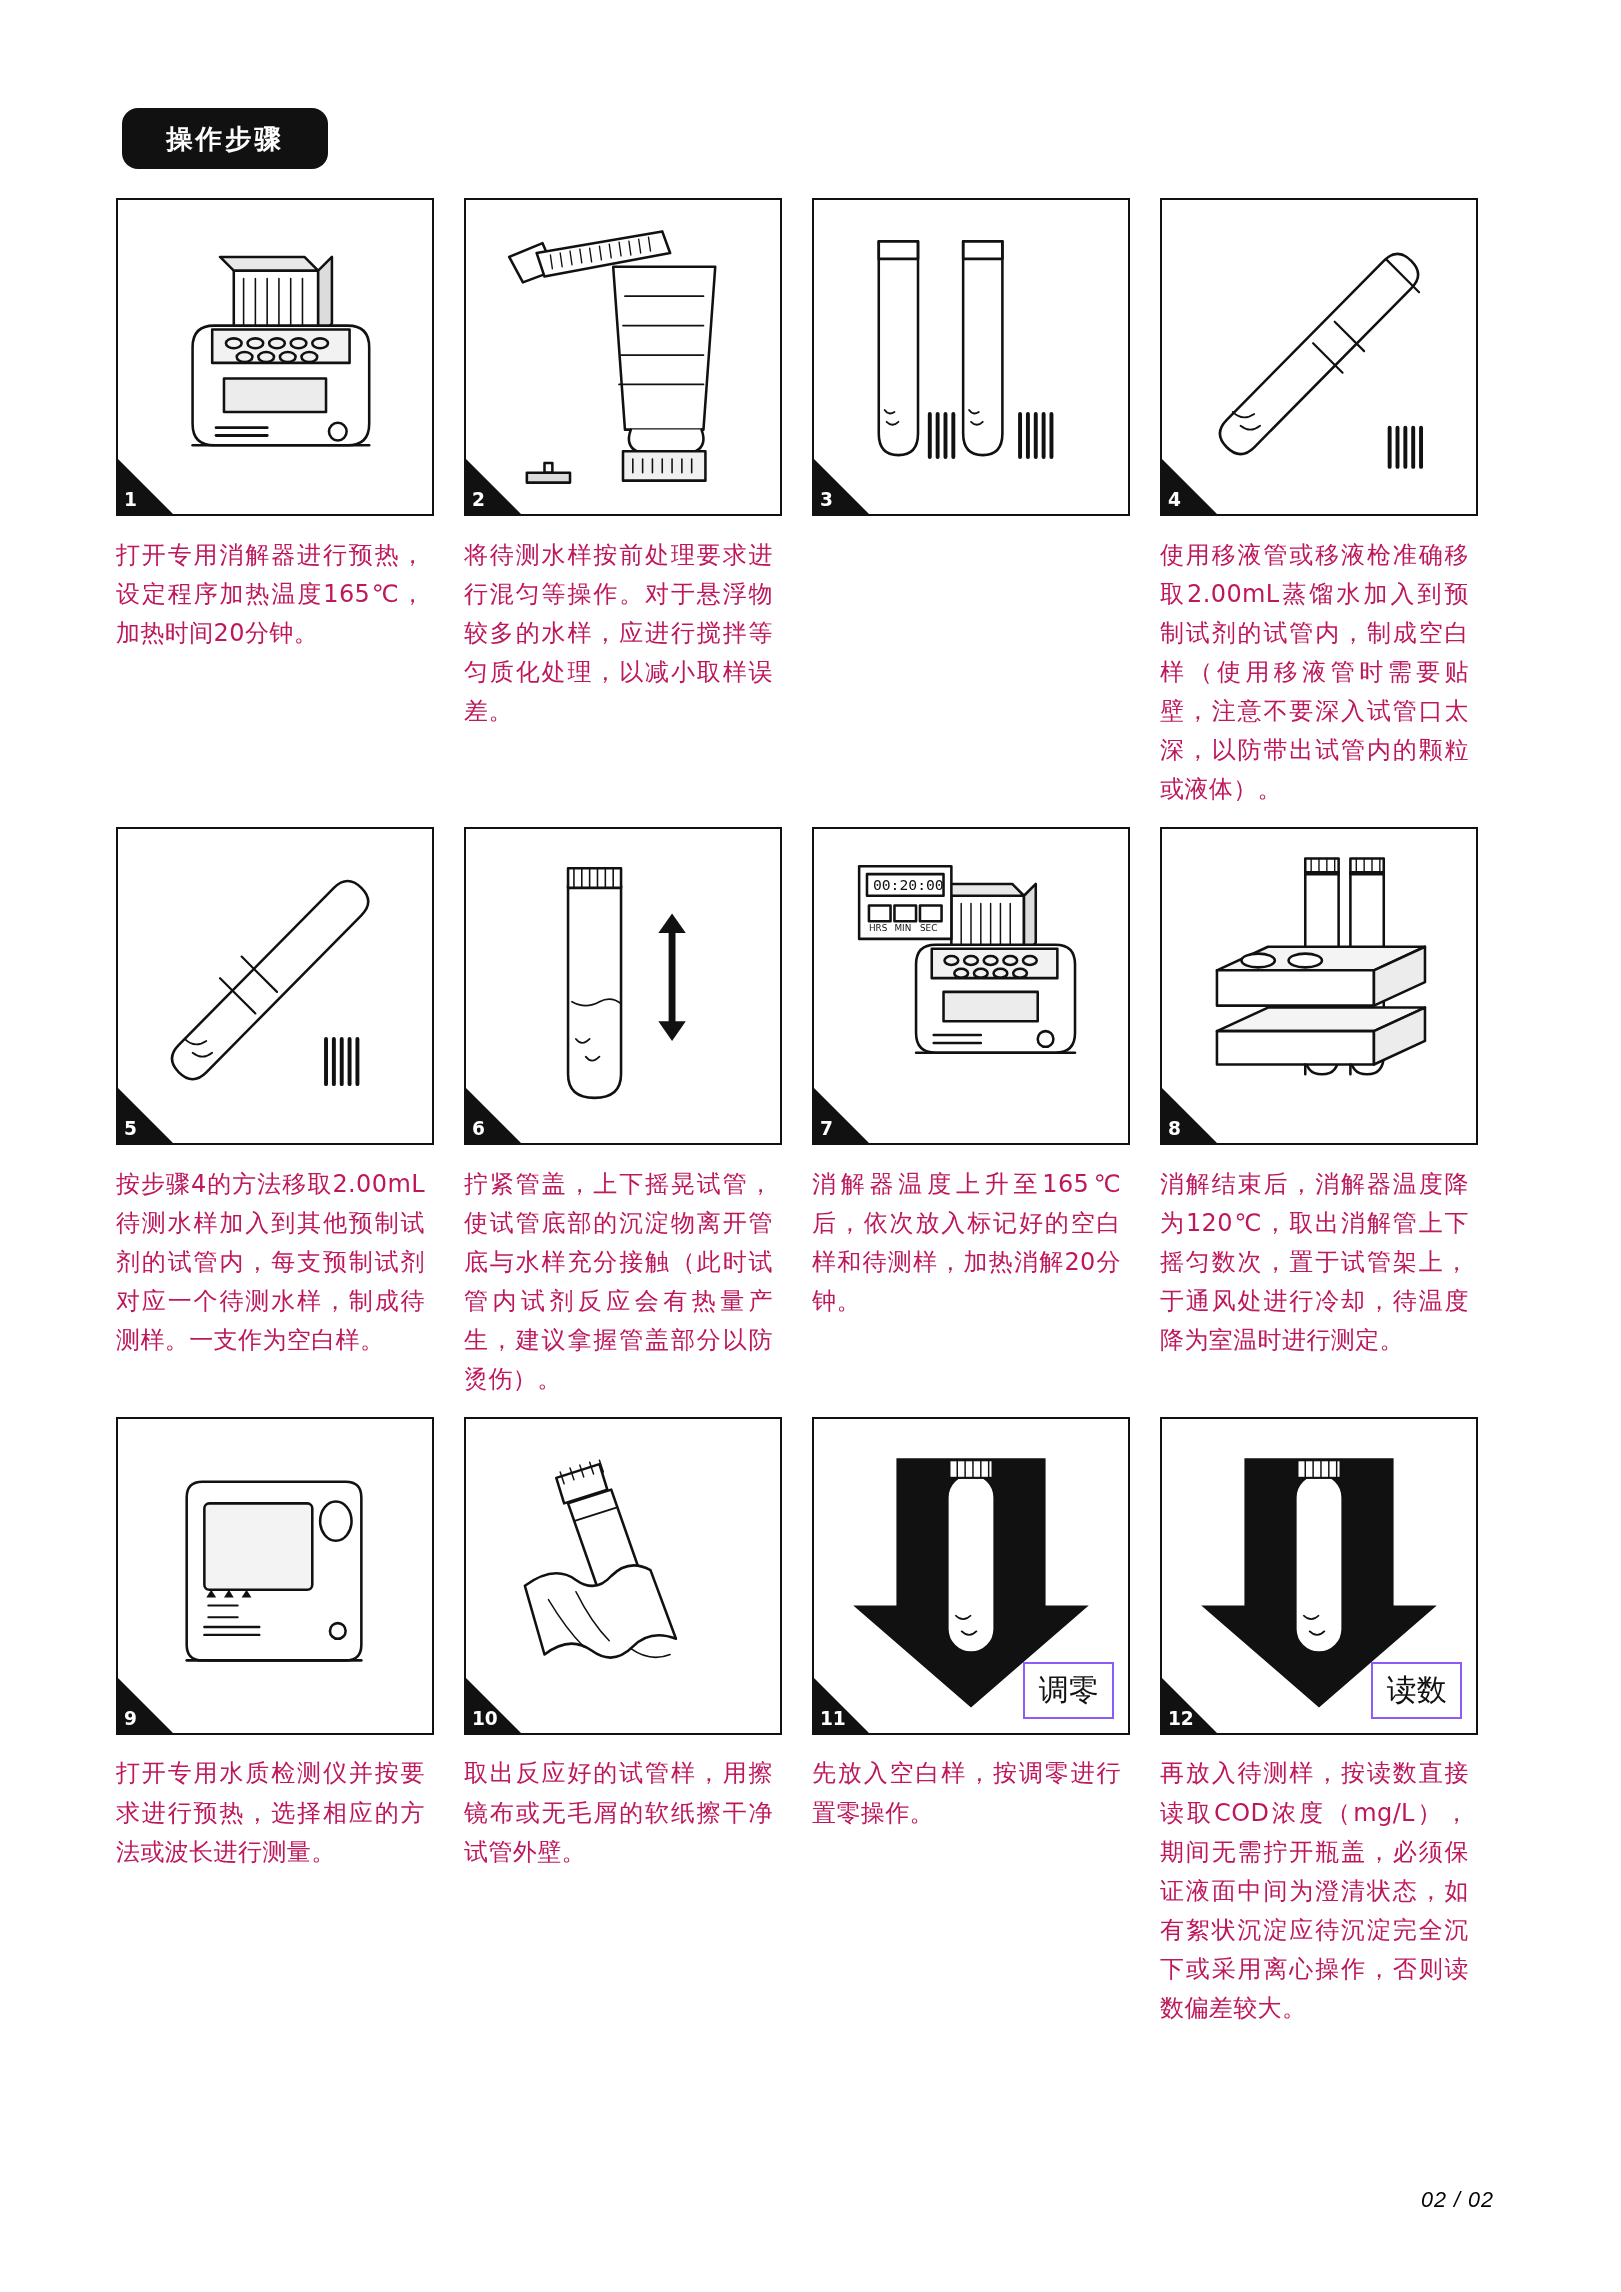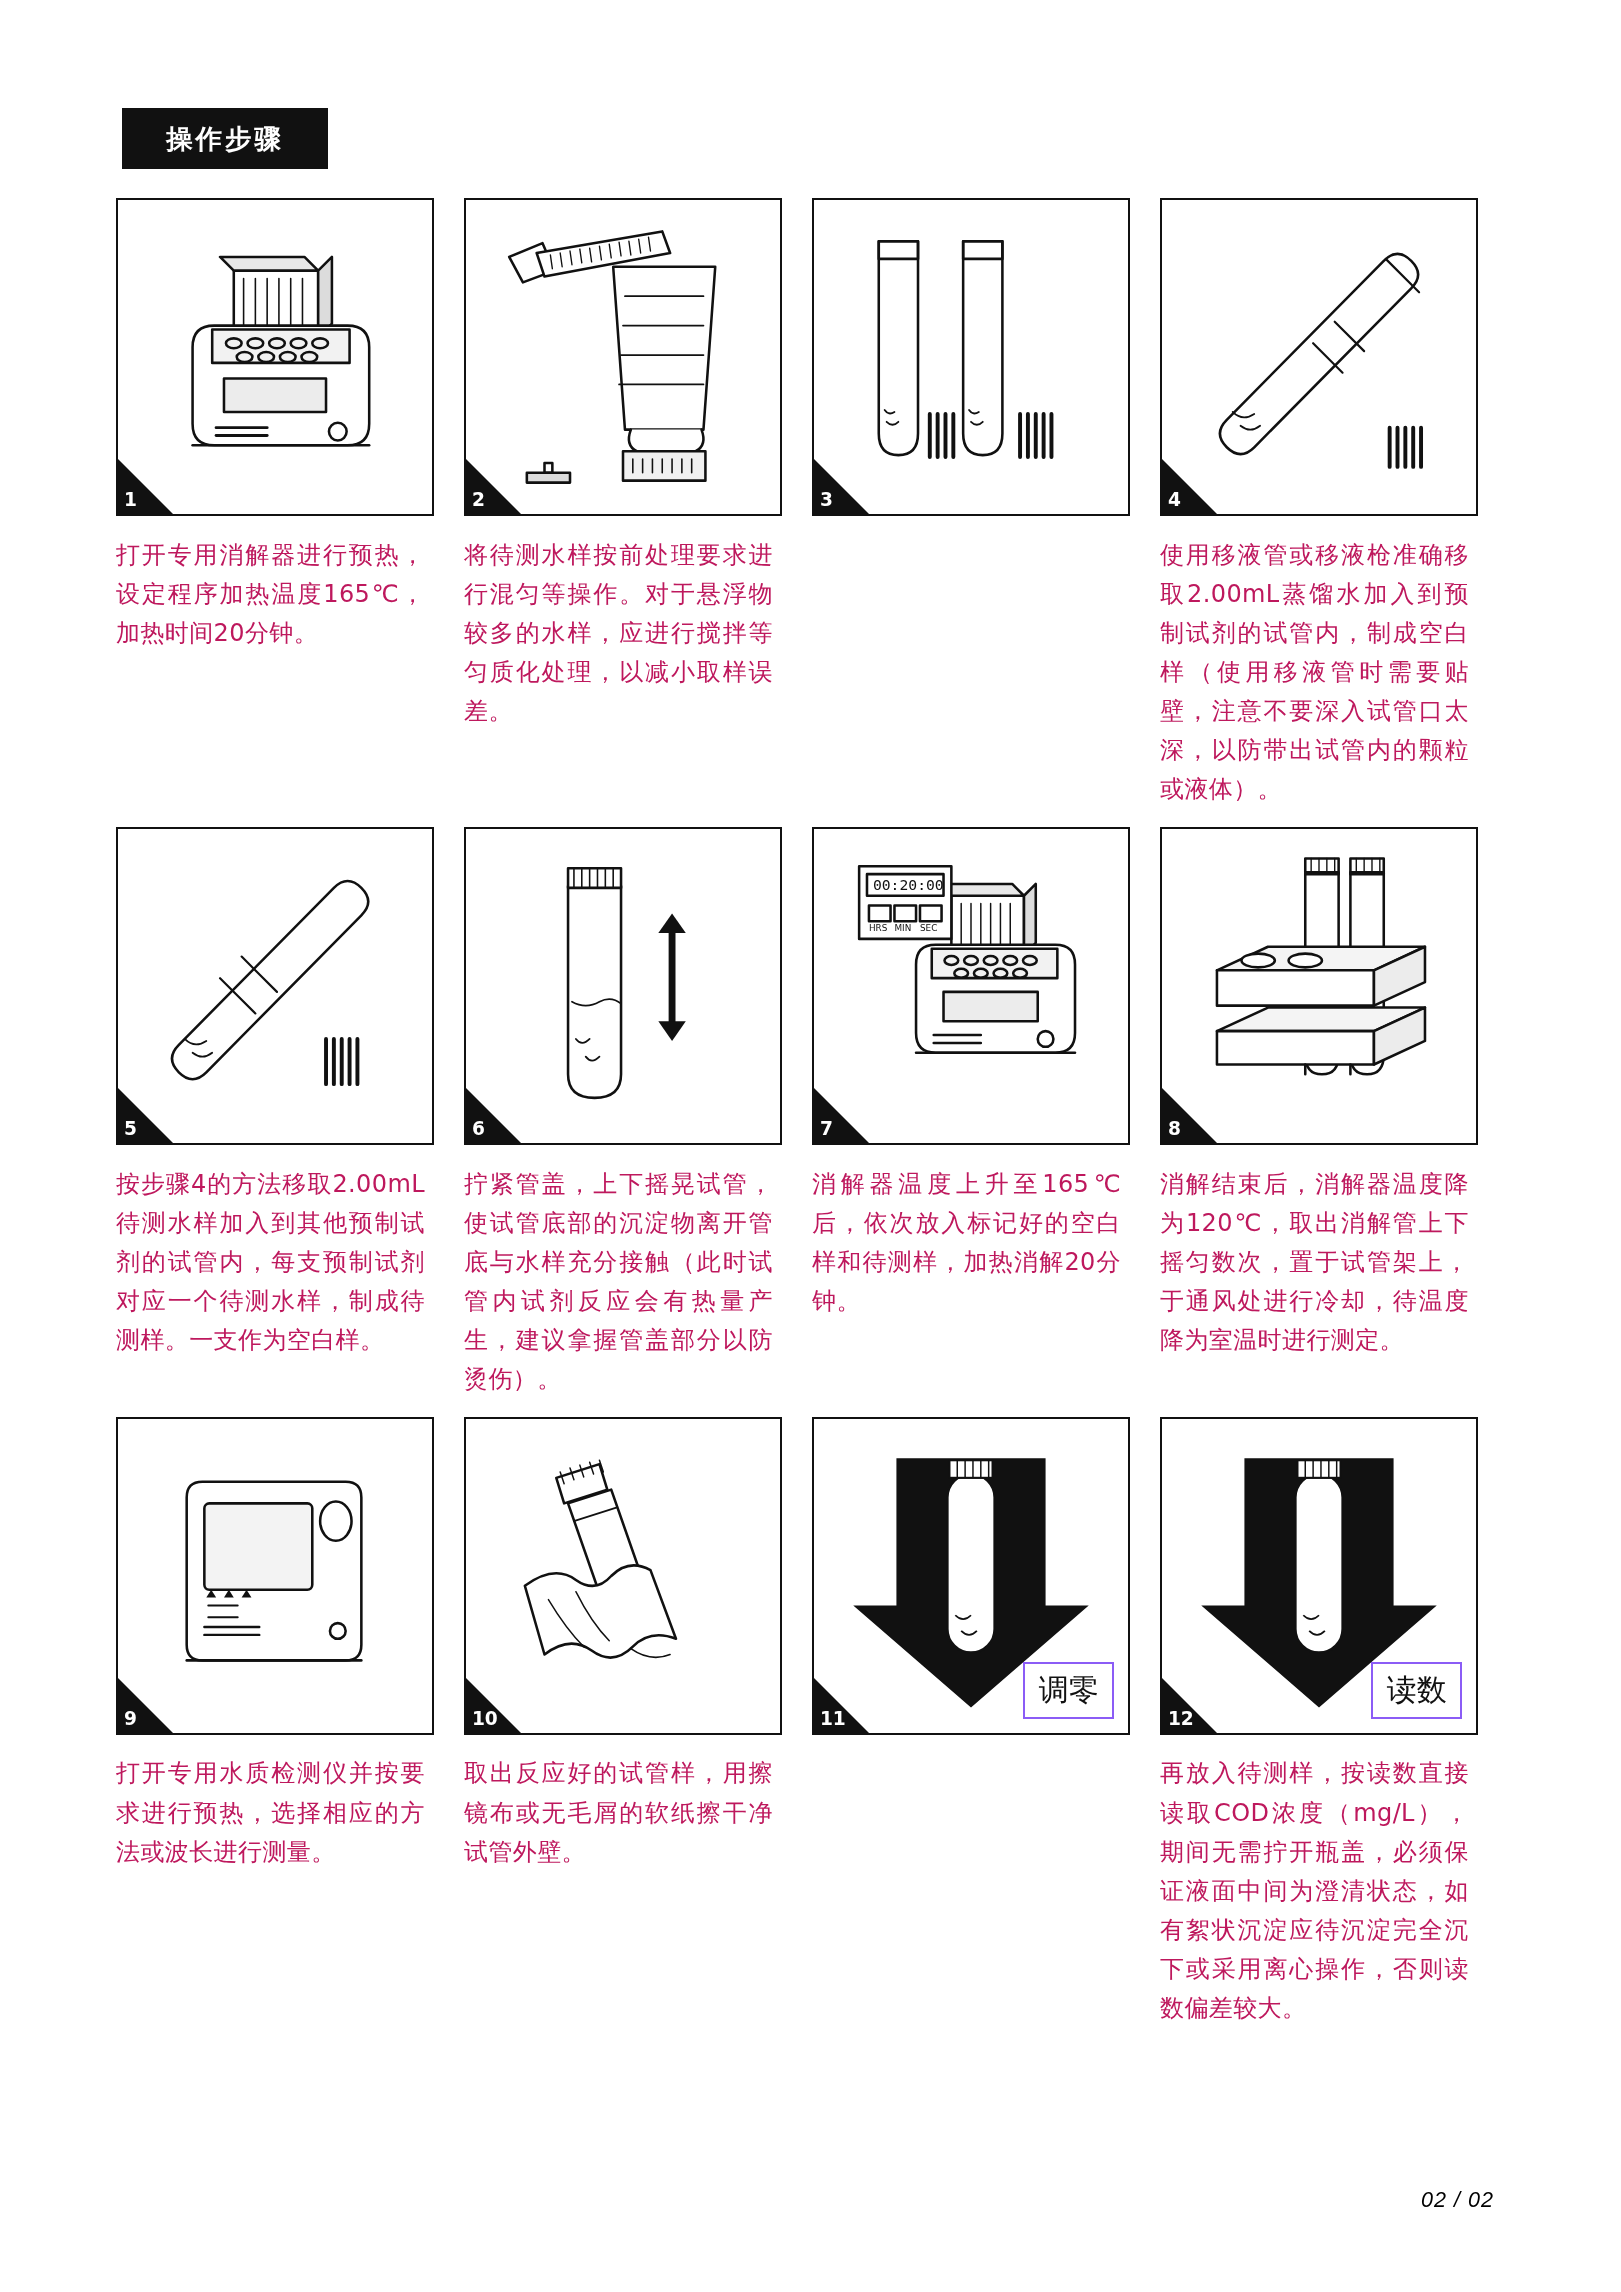--- a/index.html
+++ b/index.html
@@ -26,20 +26,21 @@
   .header-bar {
     position: absolute;
     left: 122px;
     top: 108px;
     width: 206px;
     height: 61px;
     background: #111111;
     display: flex;
     align-items: center;
     justify-content: center;
+    border-radius: 16px;
   }
   .header-bar .title {
     color: #ffffff;
     font-size: 26.5px;
     letter-spacing: 2.9px;
     font-weight: bold;
   }
 
   
   .grid {
@@ -414,20 +415,21 @@
                 <path d="M146 42 v18 M154 42 v18 M162 42 v18 M170 42 v18 M178 42 v18"></path>
               </g>
               <path d="M144 200 q8 8 16 0 M150 216 q8 8 16 0" fill="none" stroke="#111" stroke-width="1.8"></path>
             </g>
           </svg>
           <div class="tag-box" style="right:13.7px; bottom:13.7px;">调零</div>
           <div class="num-badge">
               <span>11</span>
             </div>
         </div>
+        <div class="caption">先放入空白样，按调零进行置零操作。</div>
       </div>
 
       <div class="cell">
         <div class="figure">
           <svg viewBox="0 0 320 320">
             <g>
               <path d="M84 40 h152 v150 h44 l-120 104 l-120 -104 h44 z" fill="#111"></path>
               <rect x="136" y="56" width="48" height="182" rx="24" fill="#fff" stroke="#111" stroke-width="2.4"></rect>
               <rect x="138" y="42" width="44" height="18" fill="#fff" stroke="#111" stroke-width="2.2"></rect>
               <g stroke="#111" stroke-width="1.5">

